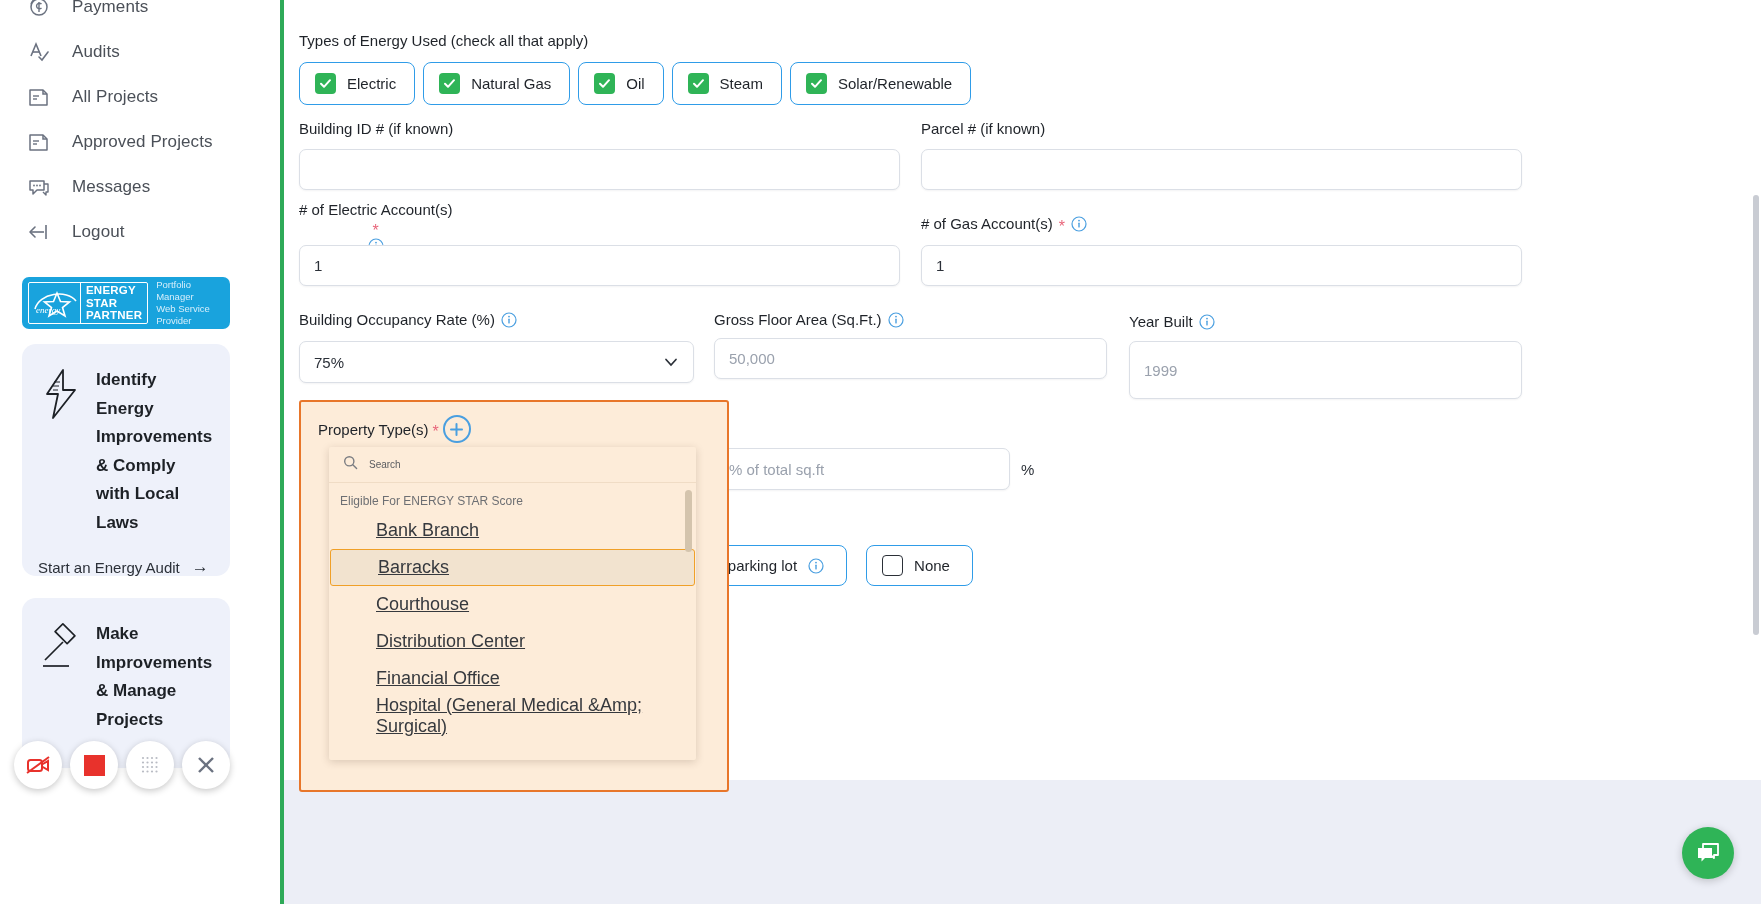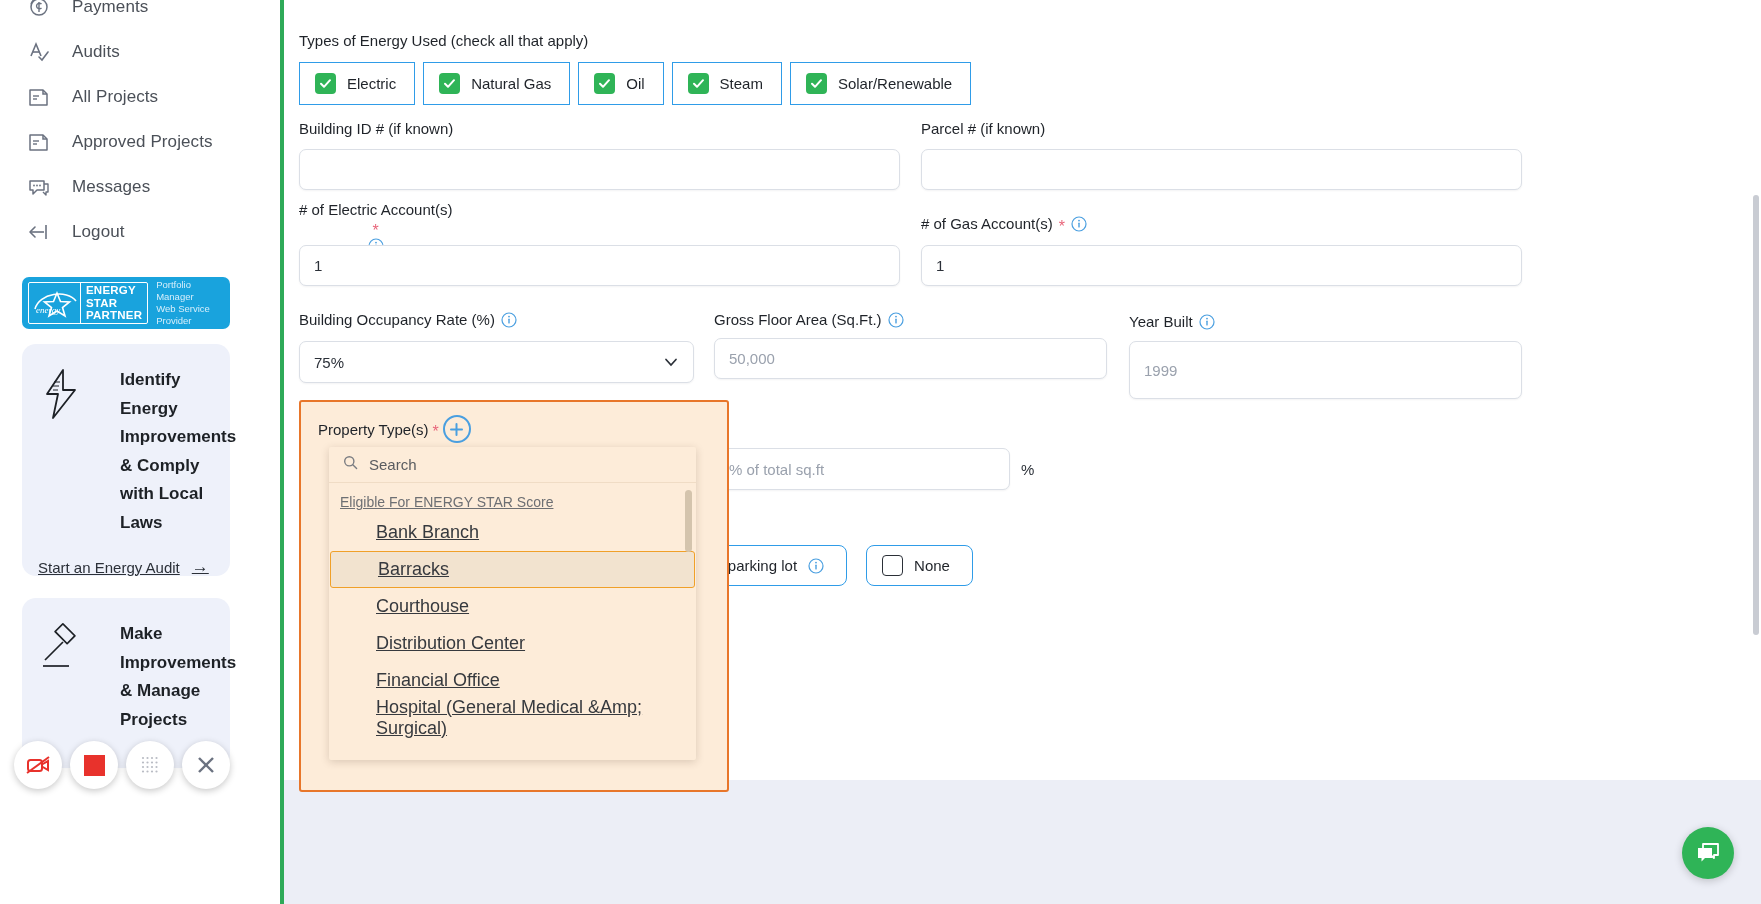--- a/index.html
+++ b/index.html
@@ -46,22 +46,22 @@
   
   .promo-card {
     position: absolute; left: 22px; width: 208px;
     background: #eef1fa; border-radius: 14px;
     padding: 22px 16px 20px 16px;
   }
   #promo1 { top: 344px; height: 232px; }
   #promo2 { top: 598px; height: 170px; }
   .promo-body { display: flex; gap: 12px; align-items: flex-start; }
   .promo-ico { width: 46px; flex: 0 0 46px; display:flex; align-items:flex-start; justify-content:center; padding-top:2px;}
-  .promo-title { font-size: 17px; font-weight: 700; color: #1d2126; line-height: 28.5px; margin-left: 24px; }
-  .promo-cta { margin-top: 20px; display: flex; align-items: center; gap: 12px; font-size: 15px; color: #2b3038; cursor: pointer; text-decoration: underline; }
+  .promo-title { font-size: 17px; font-weight: 700; color: #1d2126; line-height: 28.5px; }
+  .promo-cta { margin-top: 20px; display: flex; align-items: center; gap: 12px; font-size: 15px; color: #2b3038; cursor: pointer; }
   .promo-cta .arrow { font-size: 17px; }
 
   
   #recorder {
     position: absolute; left: 14px; top: 741px;
     display: flex; gap: 8px; z-index: 60;
   }
   .rec-btn {
     width: 48px; height: 48px; border-radius: 50%;
     background: #fff; box-shadow: 0 2px 7px rgba(0,0,0,.22);
@@ -86,21 +86,21 @@
     background: #fff; font-size: 15px; color: #2b3038;
     padding: 0 14px; font-family: "Liberation Sans", sans-serif;
     box-shadow: 0 1px 2px rgba(20,25,40,.05);
     outline: none;
   }
   .text-input::placeholder { color: #9aa1ad; }
 
   
   #energy-row { position: absolute; left: 15px; top: 62px; display: flex; gap: 8px; }
   .chk-pill {
-    height: 43px; border: 1.6px solid #2f9ce8; border-radius: 0;
+    height: 43px; border: 1.6px solid #2f9ce8; border-radius: 8px;
     background: #fff; display: flex; align-items: center; gap: 11px;
     padding: 0 18px 0 15px; cursor: pointer;
   }
   .chk-box-on {
     width: 21px; height: 21px; border-radius: 4px; background: #2fb457;
     display: flex; align-items: center; justify-content: center;
   }
   .chk-box-off { width: 21px; height: 21px; border-radius: 4px; border: 1.8px solid #2b3038; background: #fff; }
   .chk-text { font-size: 15px; color: #1f2329; }
 
@@ -120,22 +120,22 @@
     position: absolute; left: 28px; top: 45px;
     width: 367px; height: 313px;
     background: #fdecd9; border-radius: 2px;
     box-shadow: 0 2px 8px rgba(60,40,20,.18);
     overflow: hidden;
   }
   #dd-search {
     height: 36px; display:flex; align-items:center; gap: 11px;
     padding: 0 14px; border-bottom: 1px solid #f0dcc5;
   }
-  #dd-search-text { font-size: 15px; color: #5a5c60; }
-  #dd-group { font-size: 14px; color: #6d6f73; padding: 11px 0 4px 11px; text-decoration: underline; }
+  #dd-search-text { font-size: 10px; color: #5a5c60; }
+  #dd-group { font-size: 12px; color: #6d6f73; padding: 11px 0 4px 11px; }
   .dd-item {
     height: 37px; display: flex; align-items: center;
     padding-left: 47px; font-size: 18px; color: #36393e; cursor: pointer; text-decoration: underline;
   }
   .dd-item.selected {
     background: #f2e3cf; border: 1.8px solid #f0a028; border-radius: 3px;
     margin: 0 1px; height: 37px;
   }
   #dd-scrollbar { position:absolute; right: 4px; top: 43px; width: 7px; height: 250px; }
   #dd-thumb { width: 7px; height: 62px; background: #d4c4ad; border-radius: 4px; }

